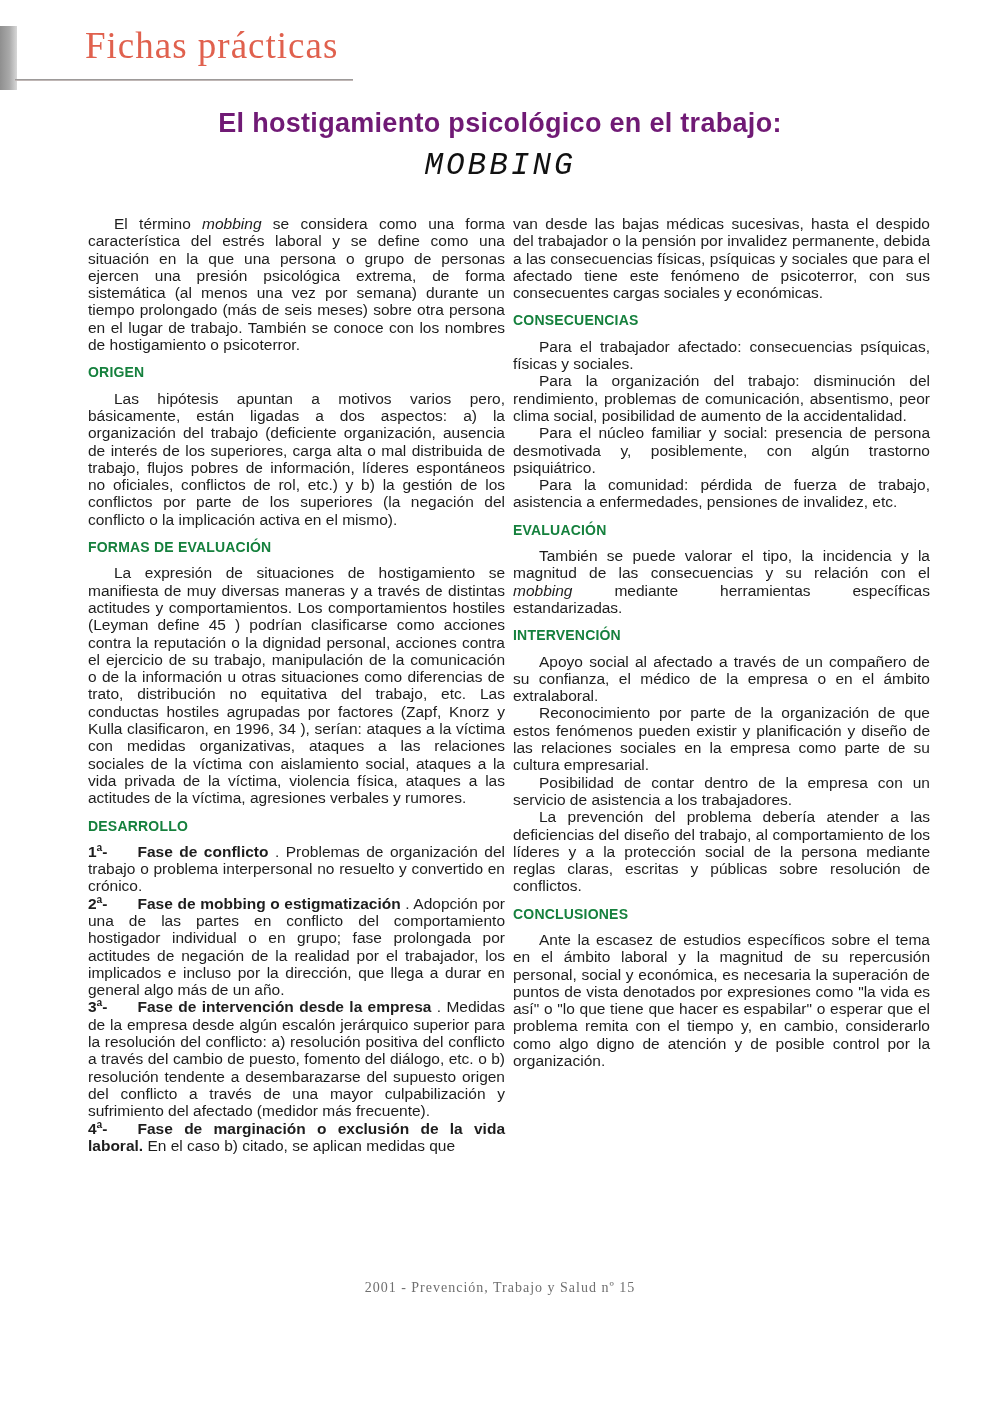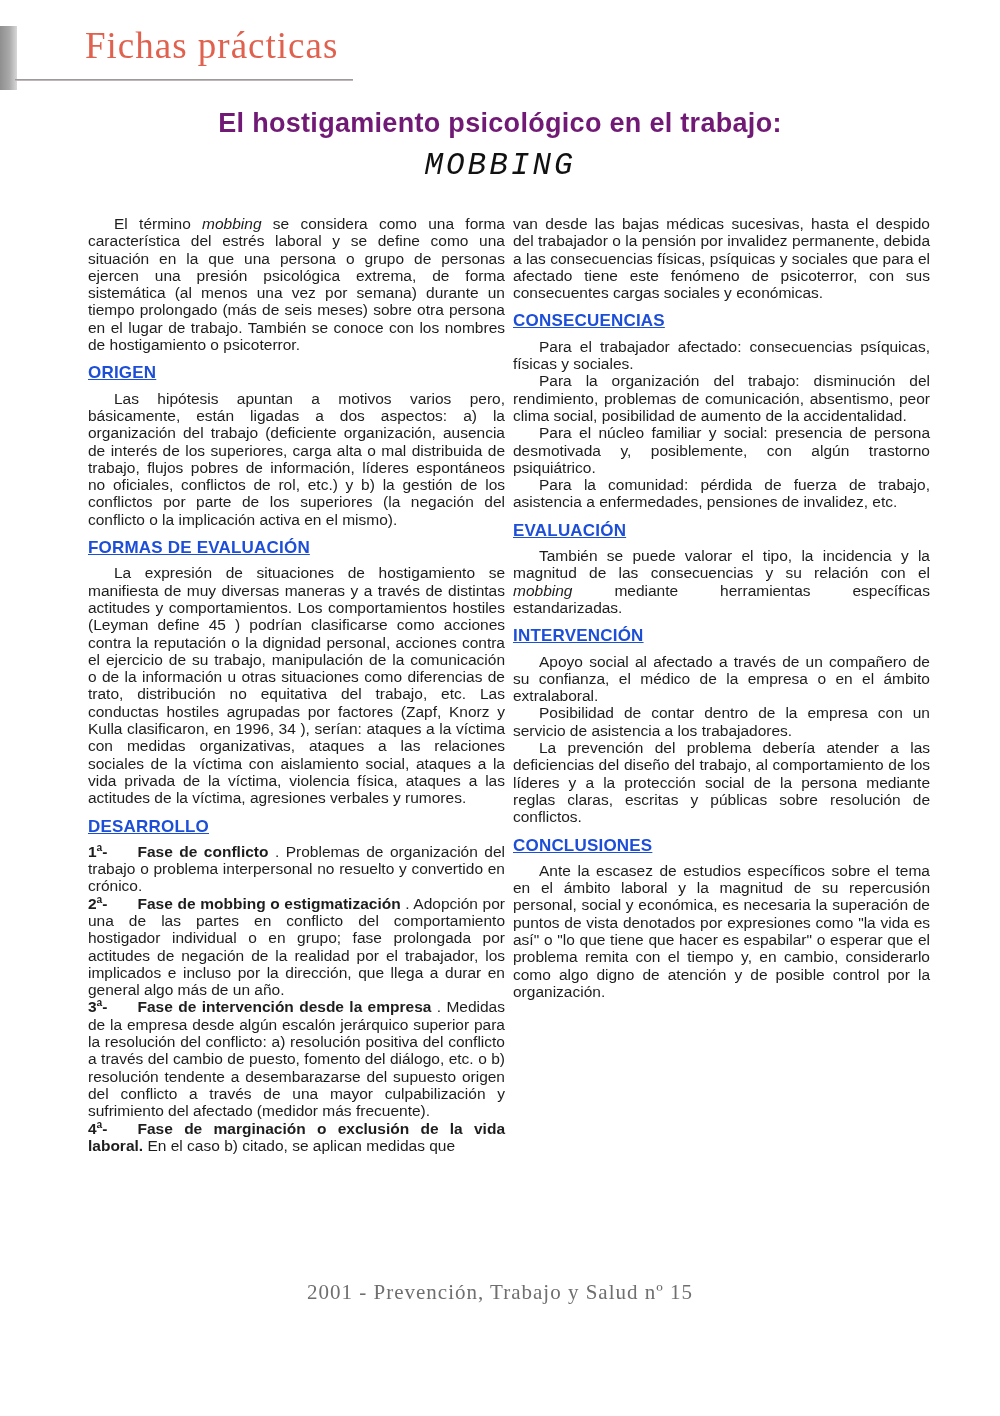--- a/index.html
+++ b/index.html
@@ -56,38 +56,37 @@
     flex:1;
     min-width:0;
     font-size:15.5px;
     line-height:17.3px;
     text-align:justify;
     color:#1d1d1d;
   }
   .para{margin:0;}
   .para.indent{text-indent:26px;}
   .sec-heading{
-    color:#1d4ed8;
+    color:#15803d;
     font-weight:bold;
-    font-size:17px;
+    font-size:14px;
     letter-spacing:0.2px;
     margin:11px 0 8px 0;
     text-align:left;
     text-indent:0;
-    text-decoration:underline;
   }
   .bold{font-weight:bold;}
   .ital{font-style:italic;}
   .tab{display:inline-block;width:30px;}
   .footer{
     position:absolute;top:1262px;left:0;
     width:100%;
     text-align:center;
     font-family:"Liberation Serif", serif;
-    font-size:21px;
+    font-size:14px;
     letter-spacing:1px;
     color:#6f6f6f;
   }
 </style>
 </head>
 <body>
 
 <div class="page">
   <div class="edge-bar"></div>
   <div class="brand">Fichas prácticas</div>
@@ -113,20 +112,21 @@
         <p class="para"><span>van desde las bajas médicas sucesivas, hasta el despido del trabajador o la pensión por invalidez permanente, debida a las consecuencias físicas, psíquicas y sociales que para el afectado tiene este fenómeno de psicoterror, con sus consecuentes cargas sociales y económicas.</span></p>
         <div class="sec-heading">CONSECUENCIAS</div>
         <p class="para indent"><span>Para el trabajador afectado: consecuencias psíquicas, físicas y sociales.</span></p>
         <p class="para indent"><span>Para la organización del trabajo: disminución del rendimiento, problemas de comunicación, absentismo, peor clima social, posibilidad de aumento de la accidentalidad.</span></p>
         <p class="para indent"><span>Para el núcleo familiar y social: presencia de persona desmotivada y, posiblemente, con algún trastorno psiquiátrico.</span></p>
         <p class="para indent"><span>Para la comunidad: pérdida de fuerza de trabajo, asistencia a enfermedades, pensiones de invalidez, etc.</span></p>
         <div class="sec-heading">EVALUACIÓN</div>
         <p class="para indent"><span>También se puede valorar el tipo, la incidencia y la magnitud de las consecuencias y su relación con el </span><span class="ital">mobbing</span><span> mediante herramientas específicas estandarizadas.</span></p>
         <div class="sec-heading">INTERVENCIÓN</div>
         <p class="para indent"><span>Apoyo social al afectado a través de un compañero de su confianza, el médico de la empresa o en el ámbito extralaboral.</span></p>
+        <p class="para indent"><span>Reconocimiento por parte de la organización de que estos fenómenos pueden existir y planificación y diseño de las relaciones sociales en la empresa como parte de su cultura empresarial.</span></p>
         <p class="para indent"><span>Posibilidad de contar dentro de la empresa con un servicio de asistencia a los trabajadores.</span></p>
         <p class="para indent"><span>La prevención del problema debería atender a las deficiencias del diseño del trabajo, al comportamiento de los líderes y a la protección social de la persona mediante reglas claras, escritas y públicas sobre resolución de conflictos.</span></p>
         <div class="sec-heading">CONCLUSIONES</div>
         <p class="para indent"><span>Ante la escasez de estudios específicos sobre el tema en el ámbito laboral y la magnitud de su repercusión personal, social y económica, es necesaria la superación de puntos de vista denotados por expresiones como "la vida es así" o "lo que tiene que hacer es espabilar" o esperar que el problema remita con el tiempo y, en cambio, considerarlo como algo digno de atención y de posible control por la organización.</span></p>
       </div>
   </div>
 
   <div class="footer">2001 - Prevención, Trabajo y Salud nº 15</div>
 </div>
 

